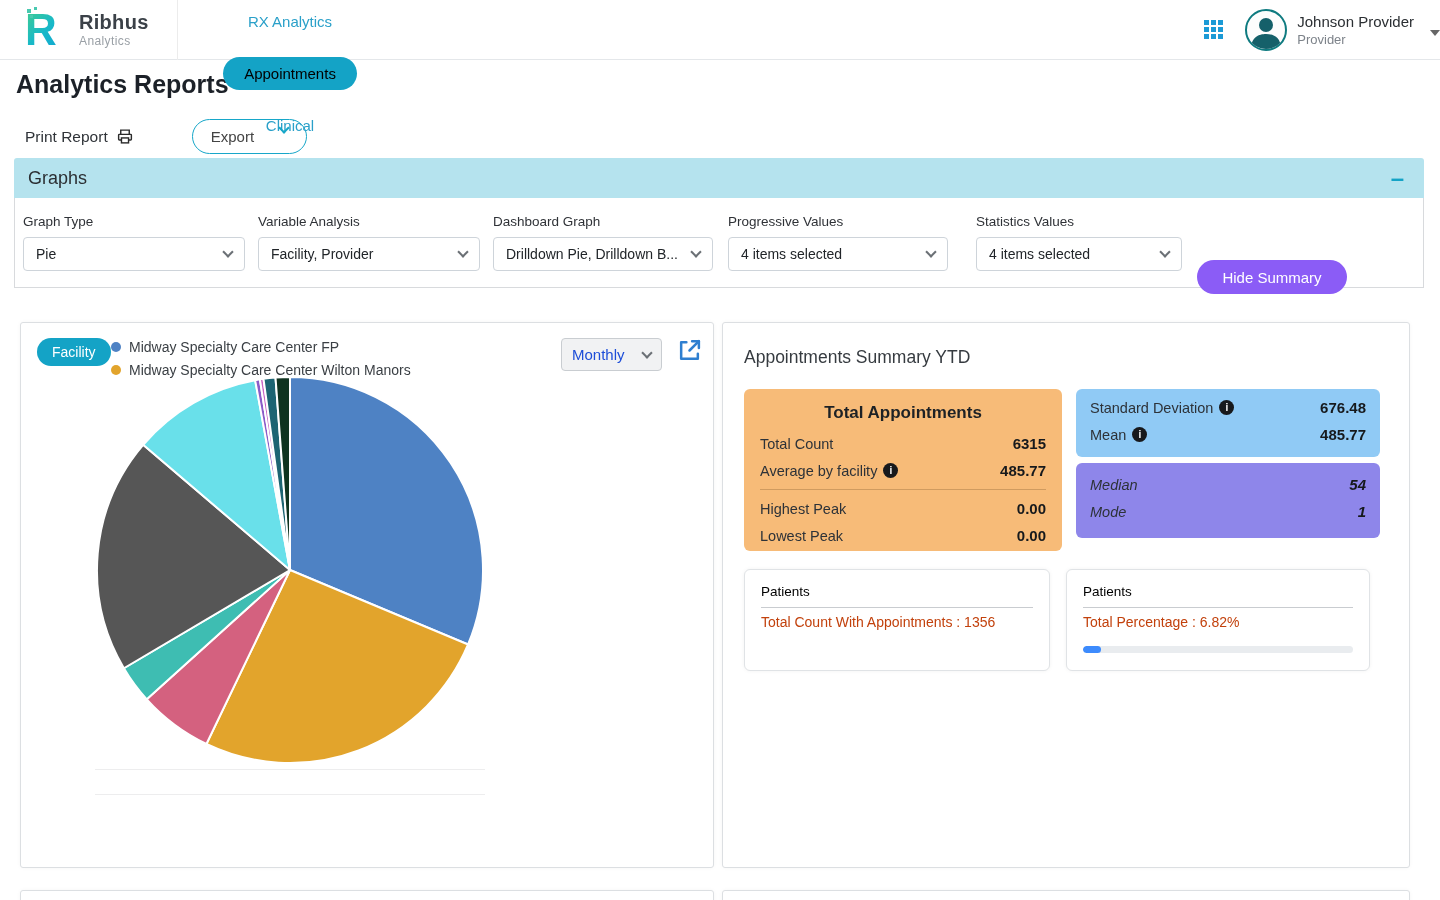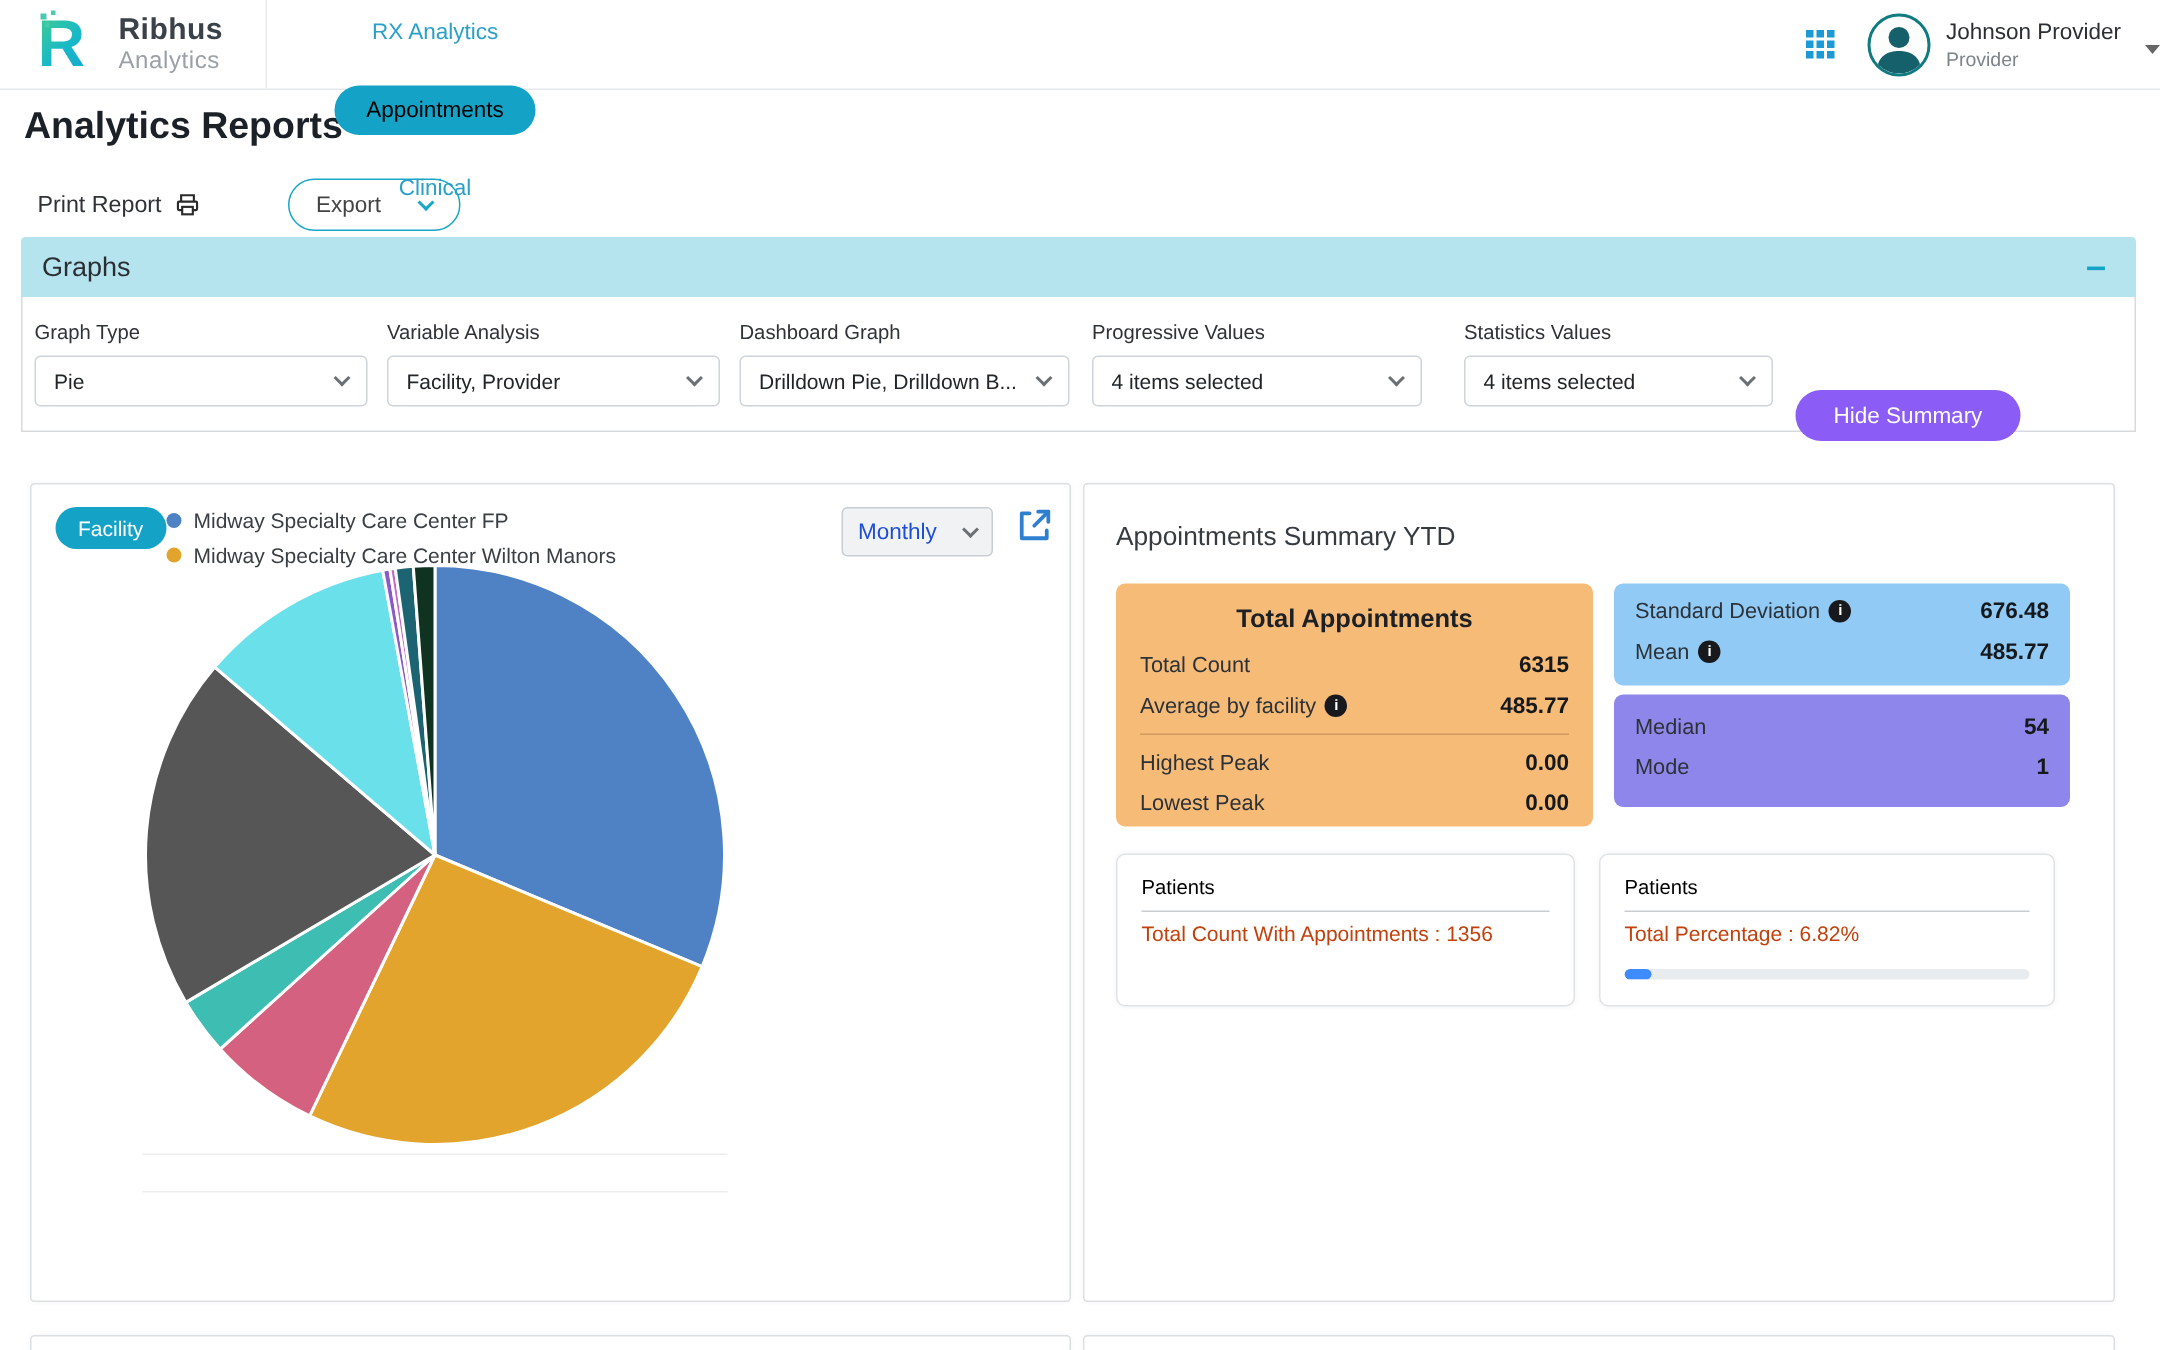--- a/index.html
+++ b/index.html
@@ -8,41 +8,41 @@
 
   
   .header { height:60px; display:flex; align-items:center; border-bottom:1px solid #e4e7ea; background:#fff; position:relative; }
   .brand { display:flex; align-items:center; padding:0 28px 0 25px; height:60px; border-right:1px solid #ececec; }
   .logo-r { position:relative; width:44px; height:46px; margin-right:10px; }
   .logo-r .r { font-size:44px; font-weight:700; line-height:46px;
     background:linear-gradient(135deg,#3ecb92 10%,#18b9c8 55%,#11a6d2 100%);
     -webkit-background-clip:text; background-clip:text; color:transparent; }
   .logo-dot { position:absolute; background:#49c9b0; }
   .brand-text .nm { font-size:20px; font-weight:700; color:#3b4148; letter-spacing:.3px; line-height:20px; }
-  .brand-text .sub { font-size:16px; color:#9aa0a6; letter-spacing:.4px; margin-top:2px; }
+  .brand-text .sub { font-size:12px; color:#9aa0a6; letter-spacing:.4px; margin-top:2px; }
   .nav { display:flex; align-items:center; gap:27px; padding-left:40px;flex-direction:column; }
   .nav-item { font-size:15px; color:#2aa0c9; cursor:pointer; display:flex; align-items:center; gap:8px; }
   .nav-pill { background:#14a3c6; color:#000000; padding:8px 21px; border-radius:17px; }
   .bars-icon { display:flex; align-items:flex-end; gap:2px; height:16px; }
   .bars-icon i { display:block; width:4px; border-radius:1px; }
   .b1 { height:9px; background:#2fbfae; } .b2 { height:16px; background:#2b8fd8; } .b3 { height:11px; background:#e9c94d; }
   .hdr-right { margin-left:auto; display:flex; align-items:center; }
   .grid-icon { display:grid; grid-template-columns:repeat(3,5px); grid-gap:2px; margin-right:22px; cursor:pointer; }
   .grid-icon i { width:5px; height:5px; background:#1b9ad6; display:block; }
   .avatar { width:42px; height:42px; border-radius:50%; border:2px solid #0f7b80; background:#fdfdfd; overflow:hidden; margin-right:10px; }
   .user-text .un { font-size:15px; color:#2b2f33; }
   .user-text .ur { font-size:13px; color:#7d838a; margin-top:2px; }
   .caret { width:0; height:0; border-left:5px solid transparent; border-right:5px solid transparent; border-top:6px solid #666; margin:6px 0 0 16px; }
 
   
   .page-title { font-size:25px; font-weight:700; color:#1c2128; margin:10px 0 0 16px; }
   .actions { display:flex; align-items:center; margin:20px 0 0 25px; }
   .print { font-size:15.5px; color:#2f3338; display:flex; align-items:center; gap:8px; cursor:pointer; }
   .export-btn { margin-left:58px; border:1.5px solid #17a7c9; border-radius:19px; background:#fff;
-    padding:8px 18px; font-size:15px; color:#444; display:flex; align-items:center; gap:26px; cursor:pointer; }
+    padding:8px 18px; font-size:15px; color:#444; display:flex; align-items:flex-start; gap:26px; cursor:pointer; }
   .chev { width:8px; height:8px; border-right:2px solid #6b7075; border-bottom:2px solid #6b7075; transform:rotate(45deg); margin-top:-4px; }
   .chev.teal { border-color:#17a7c9; }
 
   
   .graphs-hdr { position:absolute; left:14px; top:158px; width:1410px; height:40px; background:#b5e3ee;
     border-radius:3px 3px 0 0; display:flex; align-items:center; justify-content:space-between; padding:0 20px 0 14px; }
   .graphs-hdr .t { font-size:18px; color:#2b2f33; }
   .collapse { font-size:24px; font-weight:700; color:#14a3c6; cursor:pointer; line-height:20px; }
   .filter-panel { position:absolute; left:14px; top:198px; width:1410px; height:90px; background:#fff;
     border:1px solid #d8dadd; border-top:none; }
@@ -76,21 +76,21 @@
 
   
   .sum-title { position:absolute; left:21px; top:24px; font-size:17.5px; color:#363b40; }
   .obox { position:absolute; left:21px; top:66px; width:318px; height:162px; background:#f7bb78; border-radius:6px; padding:10px 16px; }
   .obox-title { text-align:center; font-size:17px; font-weight:700; color:#1d2125; margin:4px 0 12px; }
   .srow { display:flex; justify-content:space-between; align-items:center; margin-bottom:10px; }
   .srow .sl { font-size:14.5px; color:#2d3238; display:flex; align-items:center; gap:6px; }
   .srow .sv { font-size:15px; font-weight:700; color:#16191c; }
   .odivider { height:1px; background:rgba(90,60,20,.25); margin:2px 0 10px; }
   .bbox { position:absolute; left:353px; top:66px; width:304px; height:68px; background:#90caf5; border-radius:6px; padding:10px 14px 0; }
-  .pbox { position:absolute; left:353px; top:140px; width:304px; height:75px; background:#8e86ea; border-radius:6px; padding:13px 14px 0; }
+  .pbox { position:absolute; left:353px; top:140px; width:304px; height:75px; background:#8e86ea; border-radius:6px; padding:13px 14px 0;font-style:italic; }
   .info { display:inline-flex; width:15px; height:15px; border-radius:50%; background:#17191c; color:#fff;
     font-size:10px; font-weight:700; align-items:center; justify-content:center; }
   .pat-card { position:absolute; top:246px; height:102px; border:1px solid #e0e3e6; border-radius:6px;
     box-shadow:0 0 4px rgba(0,0,0,.05); background:#fff; padding:14px 16px; }
   .pat1 { left:21px; width:306px; } .pat2 { left:343px; width:304px; }
   .pat-title { font-size:13.5px; color:#000000; padding-bottom:8px; border-bottom:1px solid #c9ccd0; }
   .pat-text { font-size:14px; color:#c2410c; margin-top:6px; }
   .progress-track { margin-top:16px; height:7px; border-radius:4px; background:#e9ecef; overflow:hidden; }
   .progress-fill { height:100%; border-radius:4px; background:#3d8bfd; width:0; }
 </style>

